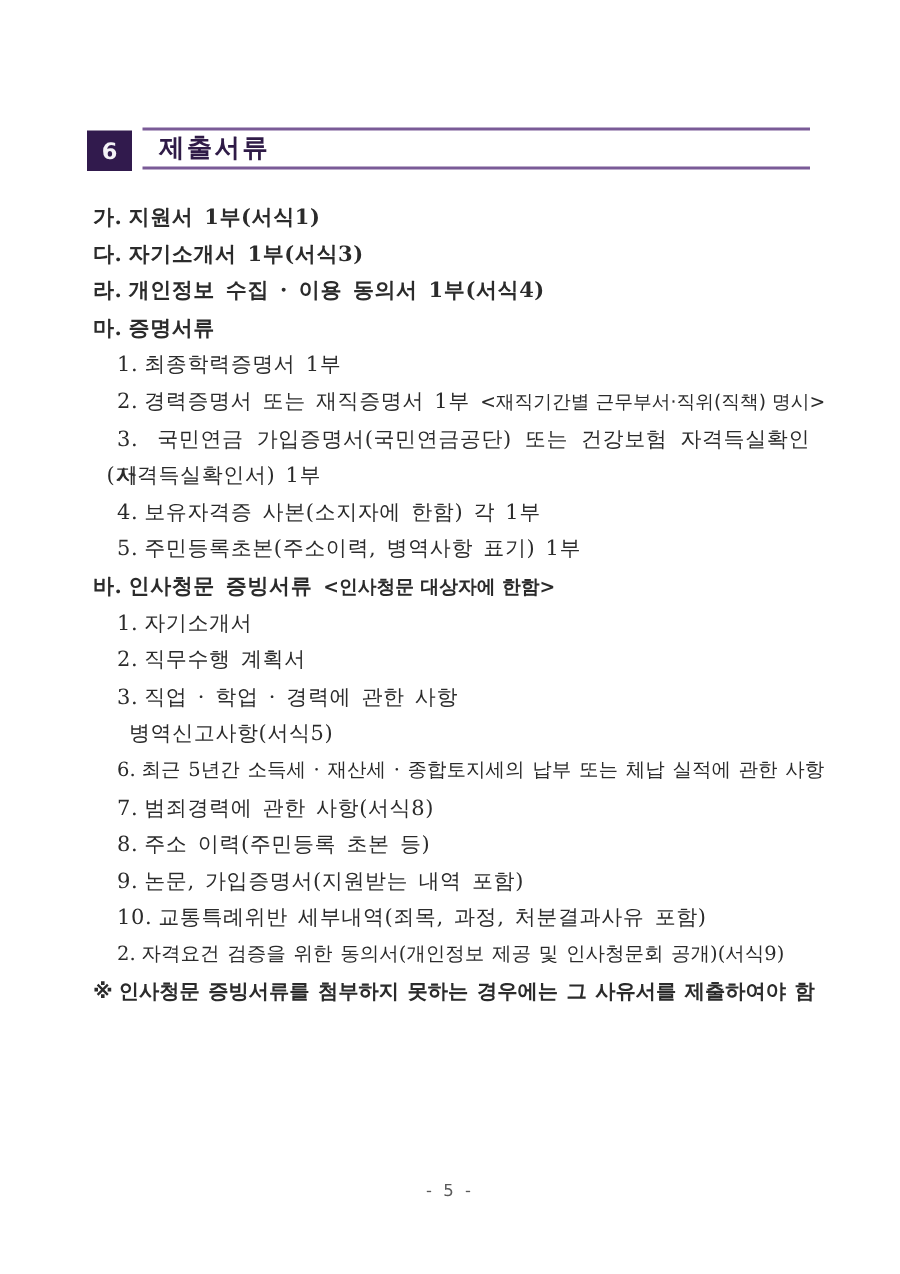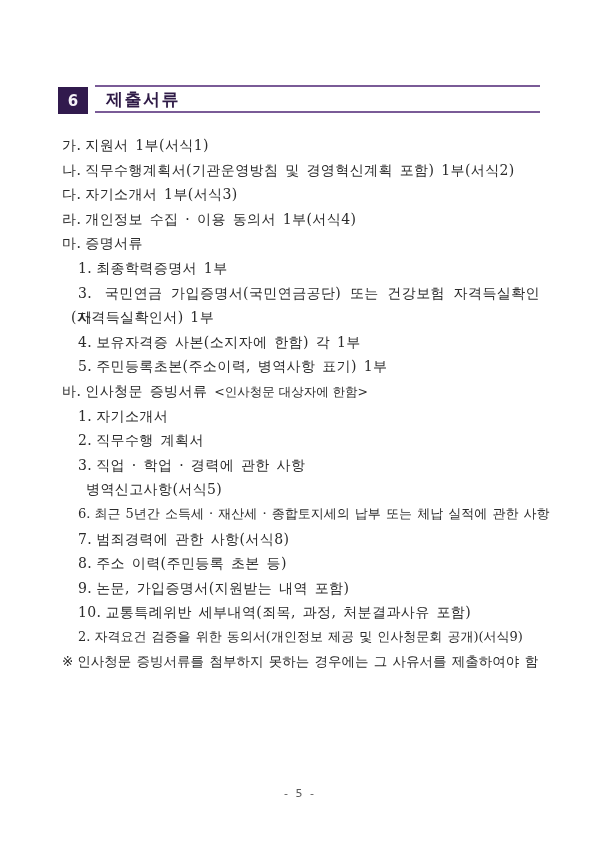--- a/index.html
+++ b/index.html
@@ -46,21 +46,21 @@
     width: 482px;
   }
   .row {
     height: 24.6px;
     line-height: 24.6px;
     font-size: 14px;
     letter-spacing: 0.4px;
     word-spacing: 2px;
     white-space: nowrap;
   }
-  .lv-a   { padding-left: 4px; }
+  .lv-a   { padding-left: 4px; font-weight: bold; }
   .lv-b   { padding-left: 20px; }
   .cont-a { padding-left: 13px; }
   .cont-b { padding-left: 28px; }
   .just   { white-space: normal; text-align: justify; text-align-last: justify; }
   .small  { font-size: 13px; letter-spacing: 0; word-spacing: 1px; }
   .mk { margin-right: 4px; }
   .nt {
     font-family: "DejaVu Sans", "Liberation Sans", sans-serif;
     font-size: 12.5px;
     letter-spacing: 0;
@@ -92,26 +92,26 @@
 
   <div class="sec-badge">
     <span>6</span>
   </div>
   <div class="rule rule-top"></div>
   <div class="rule rule-bottom"></div>
   <div class="sec-title">제출서류</div>
 
   <div class="content">
     <div class="row lv-a"><span class="mk">가.</span><span class="tx">지원서 1부(서식1)</span></div>
-    <div class="row lv-a"><span class="mk">나.</span><span class="tx">직무수행계획서(기관운영방침 및 경영혁신계획 포함) 1부(서식2)</span></div>
     <div class="row lv-a"><span class="mk">다.</span><span class="tx">자기소개서 1부(서식3)</span></div>
     <div class="row lv-a"><span class="mk">라.</span><span class="tx">개인정보 수집 · 이용 동의서 1부(서식4)</span></div>
     <div class="row lv-a"><span class="mk">마.</span><span class="tx">증명서류</span></div>
 
     <div class="row lv-b"><span class="mk">1.</span><span class="tx">최종학력증명서 1부</span></div>
+    <div class="row lv-b"><span class="mk">2.</span><span class="tx">경력증명서 또는 재직증명서 1부</span> <span class="nt">&lt;재직기간별 근무부서·직위(직책) 명시&gt;</span></div>
     <div class="row lv-b just"><span class="mk">3.</span> <span class="tx">국민연금 가입증명서(국민연금공단) 또는 건강보험 자격득실확인서</span></div>
     <div class="row cont-a"><span class="tx">(자격득실확인서) 1부</span></div>
     <div class="row lv-b"><span class="mk">4.</span><span class="tx">보유자격증 사본(소지자에 한함) 각 1부</span></div>
     <div class="row lv-b"><span class="mk">5.</span><span class="tx">주민등록초본(주소이력, 병역사항 표기) 1부</span></div>
 
     <div class="row lv-a"><span class="mk">바.</span><span class="tx">인사청문 증빙서류</span> <span class="nt">&lt;인사청문 대상자에 한함&gt;</span></div>
     <div class="row lv-b"><span class="mk">1.</span><span class="tx">자기소개서</span></div>
     <div class="row lv-b"><span class="mk">2.</span><span class="tx">직무수행 계획서</span></div>
     <div class="row lv-b"><span class="mk">3.</span><span class="tx">직업 · 학업 · 경력에 관한 사항</span></div>
     <div class="row cont-b"><span class="tx">병역신고사항(서식5)</span></div>

